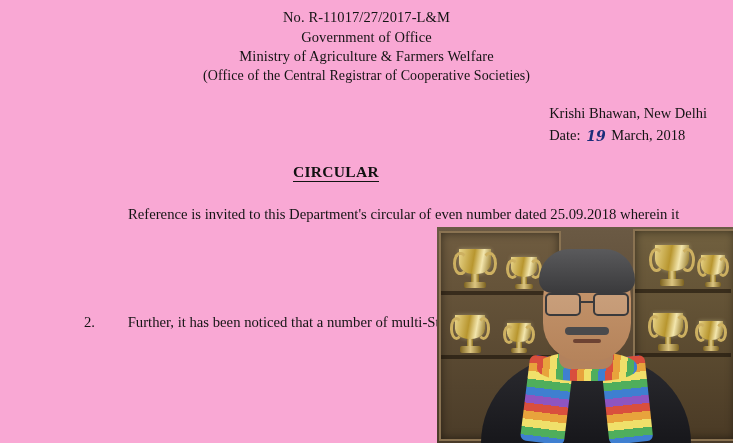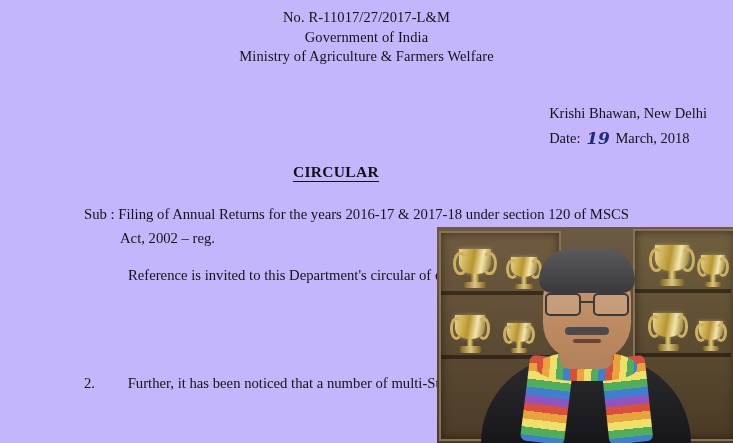--- a/index.html
+++ b/index.html
@@ -14,21 +14,21 @@
     color: #111111;
     overflow: hidden;
     position: relative;
   }
   .page {
     position: absolute;
     left: 0;
     top: 0;
     width: 733px;
     height: 443px;
-    background: #c4b5fd;
+    background: #f9a8d4;
   }
   .header-block {
     text-align: center;
     padding-top: 8px;
     line-height: 1.35;
   }
   .header-line {
     font-size: 14.5px;
     letter-spacing: 0.1px;
     color: #141414;
@@ -51,21 +51,21 @@
   }
   .date-line {
     font-size: 14.5px;
     color: #141414;
     white-space: nowrap;
   }
   .handwritten {
     font-family: "DejaVu Serif", serif;
     color: #1a2d7a;
     font-style: italic;
-    font-size: 17px;
+    font-size: 14px;
     font-weight: bold;
     padding: 0 2px;
     position: relative;
     top: 1px;
   }
   .circular-title {
     position: absolute;
     left: 0;
     top: 163px;
     width: 672px;
@@ -313,46 +313,40 @@
     visibility: hidden;
   }
 </style>
 </head>
 <body>
 
 <div class="page">
 
   <div class="header-block">
     <div class="header-line">No. R-11017/27/2017-L&amp;M</div>
-    <div class="header-line">Government of India</div>
+    <div class="header-line">Government of Office</div>
     <div class="header-line">Ministry of Agriculture &amp; Farmers Welfare</div>
+    <div class="header-line small">(Office of the Central Registrar of Cooperative Societies)</div>
   </div>
 
   <div class="right-block">
     <div class="right-line">Krishi Bhawan, New Delhi</div>
     <div class="date-line">
       <span>Date:</span>
       <span class="handwritten">19</span>
       <span>March, 2018</span>
     </div>
   </div>
 
   <div class="circular-title">
     <span>CIRCULAR</span>
   </div>
 
   <div class="body-text">
 
-    <div class="para sub-para">
-      <div>
-        <span>Sub :</span>
-        <span>Filing of Annual Returns for the years 2016-17 &amp; 2017-18 under section 120 of MSCS</span>
-      </div>
-      <div class="sub-line2">Act, 2002 – reg.</div>
-    </div>
 
     <div class="para indent-first">
       <span>Reference is invited to this Department's circular of even number dated 25.09.2018 wherein it</span>
       <span class="occluded">was directed that all the multi-State Cooperative Societies may file their Annual Returns and</span>
       <span class="occluded">upload the same immediately on the Departmental website in the prescribed format along with</span>
       <span class="occluded">the details mentioned therein.</span>
     </div>
 
     <div class="para num-para">
       <span class="num">2.</span>

